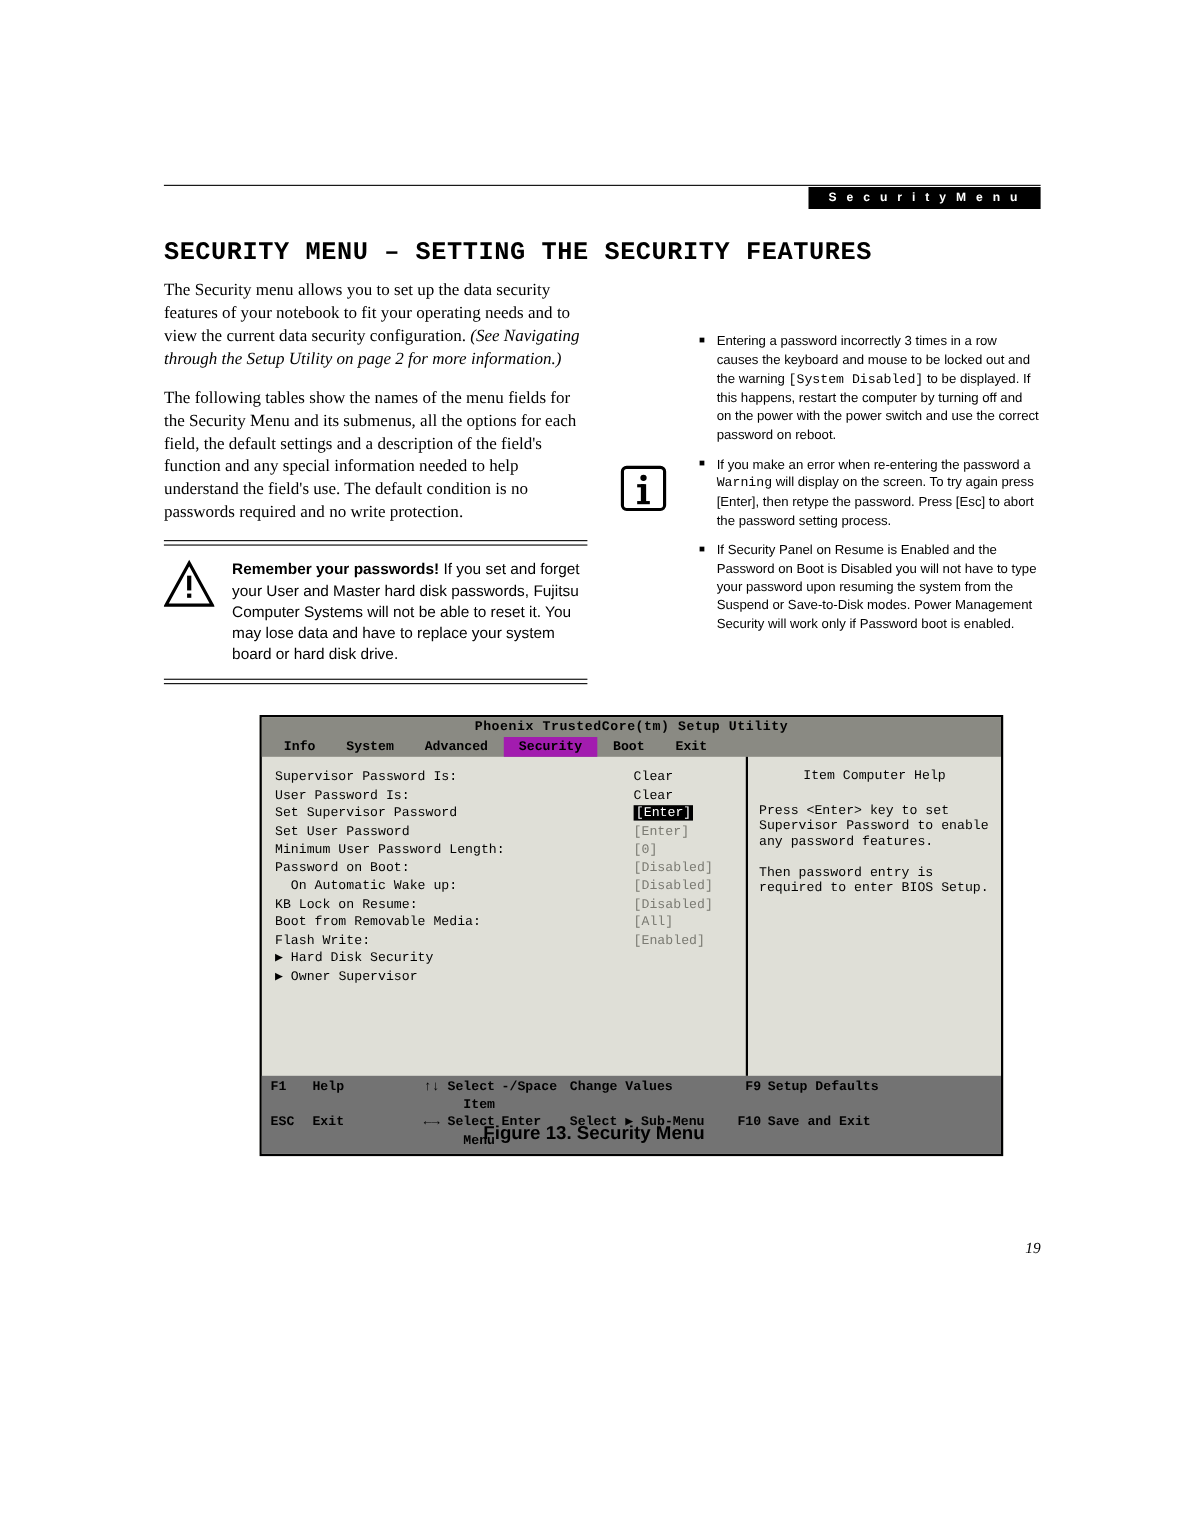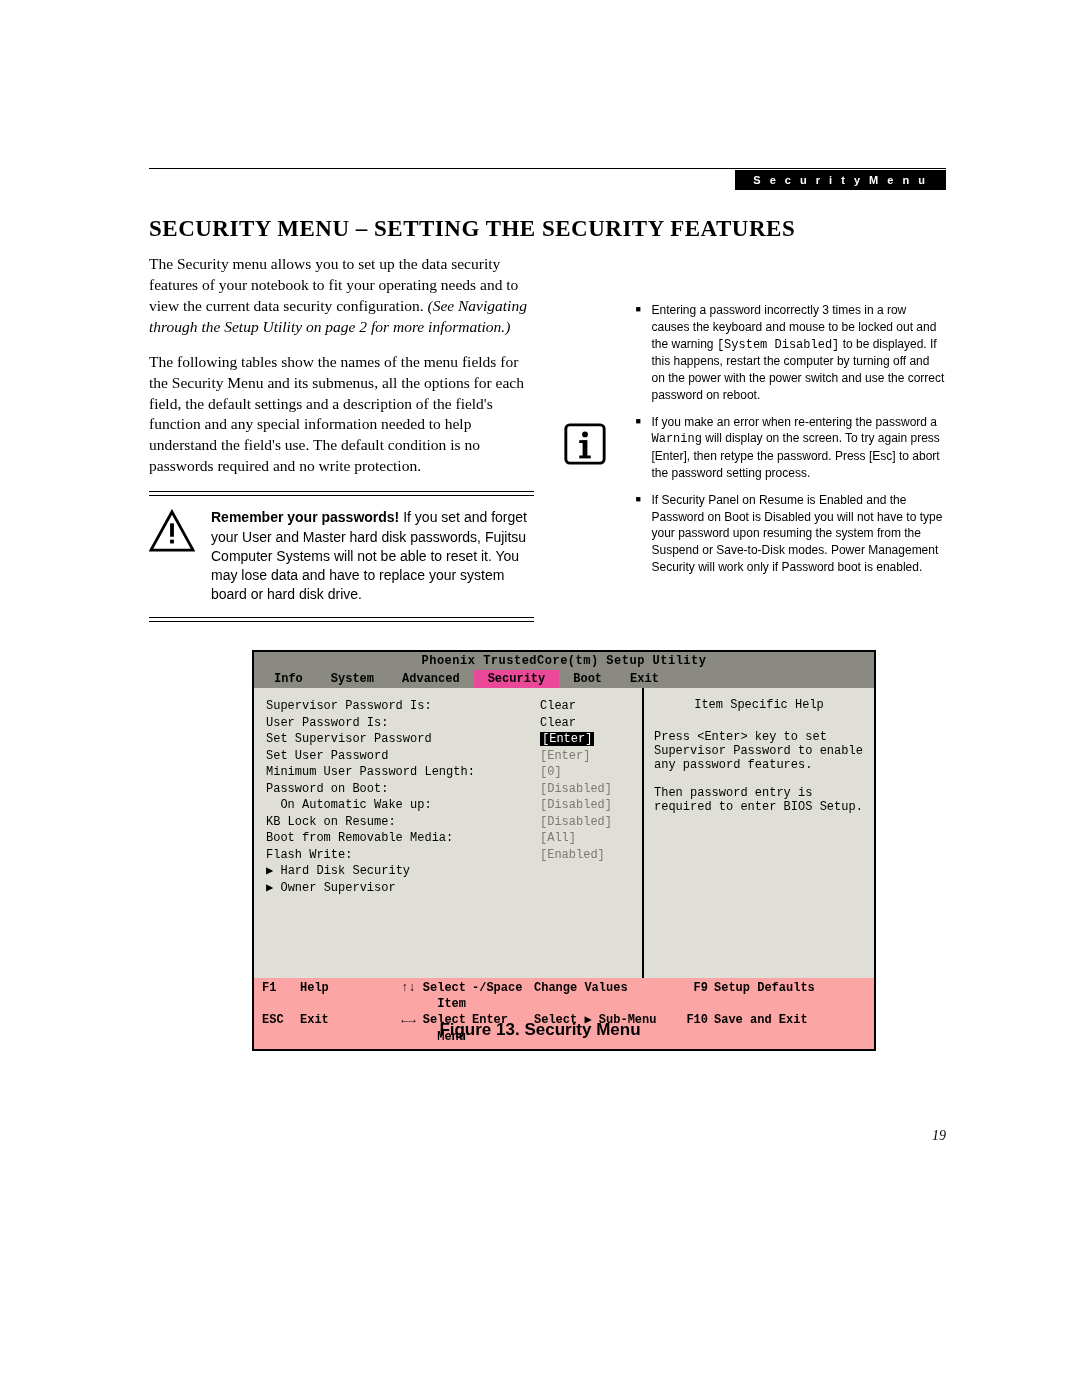--- a/index.html
+++ b/index.html
@@ -1,49 +1,49 @@
 <!DOCTYPE html>
 <html><head>
 <meta charset="utf-8">
 <style>
   body{margin:0;background:#fff;font-family:Georgia,'Times New Roman',serif;color:#000;}
   .page{width:1080px;height:1397px;margin:0 auto;position:relative;background:#fff;box-sizing:border-box;border-radius:11px;}
   .hrule{position:absolute;left:149px;right:134px;border-top:1.5px solid #000;}
   .header-tab{position:absolute;right:134px;top:170px;background:#000;color:#fff;font-family:Arial,Helvetica,sans-serif;font-weight:bold;font-size:11px;letter-spacing:3px;padding:4px 18px;}
-  .title{position:absolute;left:149px;top:216px;font-family:Liberation Serif, serif;font-weight:bold;font-size:23px;letter-spacing:0.5px;}
+  .title{position:absolute;left:149px;top:216px;font-family:Liberation Mono, monospace;font-weight:bold;font-size:23px;letter-spacing:0.5px;}
   .cols{position:absolute;left:149px;right:134px;top:254px;display:flex;gap:28px;}
   .col{flex:1;font-size:15.5px;line-height:1.35;}
   .intro p{margin:0 0 14px 0;}
   .ital{font-style:italic;}
   .sep{border-top:1px solid #000;border-bottom:1px solid #000;height:3px;margin:10px 0 12px 0;}
   .callout{display:flex;gap:16px;align-items:flex-start;margin-bottom:12px;}
   .callout .txt{font-family:Arial,Helvetica,sans-serif;font-size:14px;line-height:1.38;}
   .icon-box{width:46px;height:46px;flex:none;display:flex;align-items:center;justify-content:center;}
   .warn svg,.info-ic svg{width:46px;height:46px;}
   .col2{display:flex;gap:16px;align-items:center;}
   .col2 ul{font-family:Arial,Helvetica,sans-serif;font-size:12px;line-height:1.4;margin:0;padding-left:16px;}
   .col2 li{margin:0 0 10px 0;list-style:none;position:relative;padding-left:12px;}
   .col2 li:before{content:"■";position:absolute;left:-4px;top:1px;font-size:9px;}
   .mono{font-family:'Courier New',monospace;}
-  .bios-wrap{position:absolute;left:252px;top:650px;width:624px;}
+  .bios-wrap{position:absolute;left:236px;top:650px;width:676px;}
   .bios{border:2px solid #000;background:#dfdfd7;font-family:'Courier New',monospace;font-size:12px;color:#000;}
   .bios-title{background:#8a8a83;text-align:center;padding:2px 0;font-weight:bold;letter-spacing:0.5px;}
   .bios-tabs{background:#8a8a83;display:flex;padding:0 6px;font-weight:bold;}
   .bios-tabs span{padding:2px 14px;}
-  .bios-tabs .sel{background:#ec4899;}
+  .bios-tabs .sel{background:#a21caf;}
   .bios-body{display:flex;min-height:290px;}
   .bios-left{flex:1.35;padding:10px 12px 20px 12px;}
   .bios-right{width:210px;border-left:2px solid #000;padding:10px 10px 20px 10px;}
   .row{display:flex;white-space:pre;line-height:1.38;}
   .lbl{flex:1;}
   .val{width:90px;}
   .dim{color:#7a7a72;}
   .selbox{background:#000;color:#fff;padding:0 2px;}
   .help-h{text-align:center;margin-bottom:18px;}
-  .bios-foot{background:#fca5a5;padding:2px 8px 4px 8px;font-weight:bold;line-height:1.35;}
+  .bios-foot{background:#737373;padding:2px 8px 4px 8px;font-weight:bold;line-height:1.35;}
   .bios-foot .frow{display:flex;}
   .bios-foot span{display:inline-block;}
   .k{width:38px;}
   .a1{width:68px;}
   .k2{width:98px;text-align:right;padding-right:6px;}
   .k3{width:62px;}
   .a3{width:140px;}
   .k4{width:34px;text-align:right;padding-right:6px;}
   .caption{position:absolute;left:0;right:0;top:1020px;text-align:center;font-family:Arial,Helvetica,sans-serif;font-size:17px;font-weight:bold;}
   .pagenum{position:absolute;right:134px;top:1128px;font-style:italic;font-size:14px;}
@@ -117,21 +117,21 @@
             <div class="row"><span class="lbl">Minimum User Password Length:</span><span class="val dim">[0]</span></div>
             <div class="row"><span class="lbl">Password on Boot:</span><span class="val dim">[Disabled]</span></div>
             <div class="row"><span class="lbl">  On Automatic Wake up:</span><span class="val dim">[Disabled]</span></div>
             <div class="row"><span class="lbl">KB Lock on Resume:</span><span class="val dim">[Disabled]</span></div>
             <div class="row"><span class="lbl">Boot from Removable Media:</span><span class="val dim">[All]</span></div>
             <div class="row"><span class="lbl">Flash Write:</span><span class="val dim">[Enabled]</span></div>
             <div class="row"><span class="lbl">▶ Hard Disk Security</span><span class="val"></span></div>
             <div class="row"><span class="lbl">▶ Owner Supervisor</span><span class="val"></span></div>
           </div>
       <div class="bios-right">
-        <div class="help-h">Item Specific Help</div>
+        <div class="help-h">Item Computer Help</div>
         <div style="white-space:pre-wrap">Press &lt;Enter&gt; key to set Supervisor Password to enable any password features.
 
 Then password entry is required to enter BIOS Setup.</div>
       </div>
     </div>
     <div class="bios-foot">
       <div class="frow">
         <span class="k">F1</span>
             <span class="a1">Help</span>
         <span class="k2">↑↓ Select Item</span>

